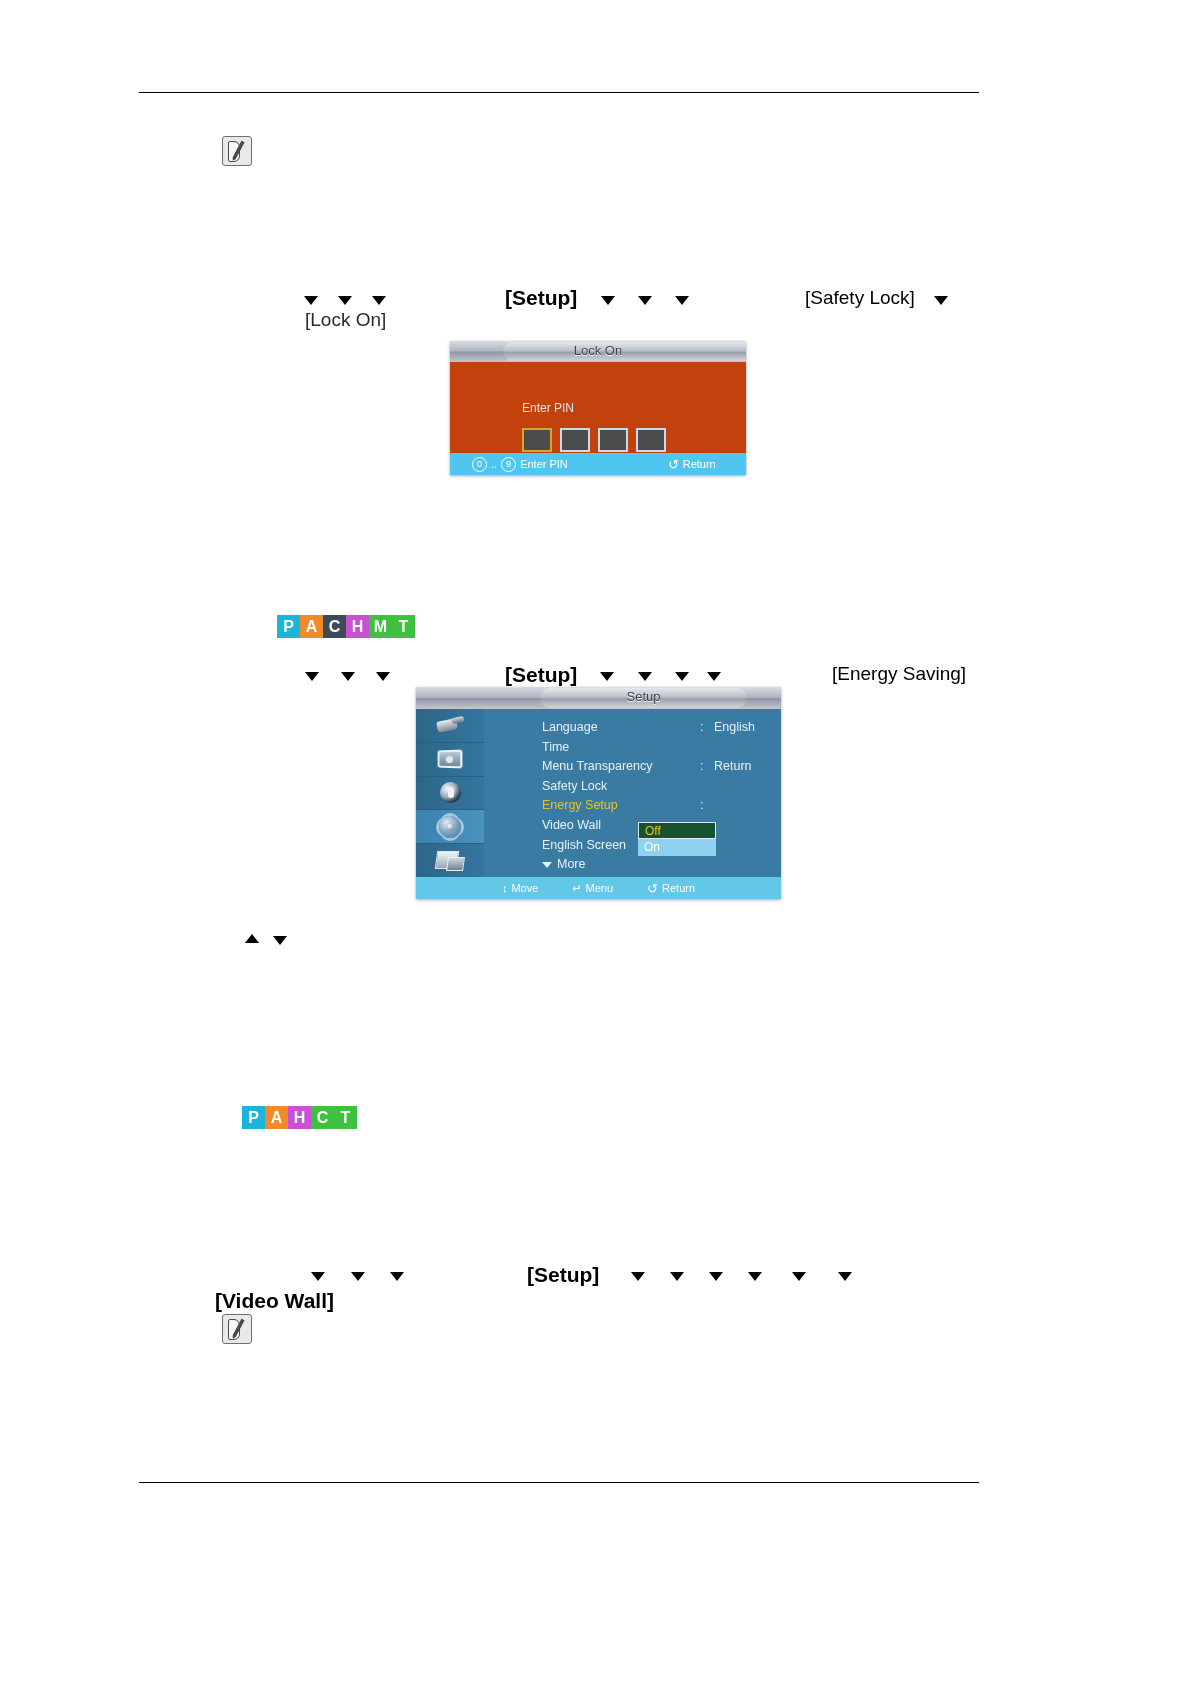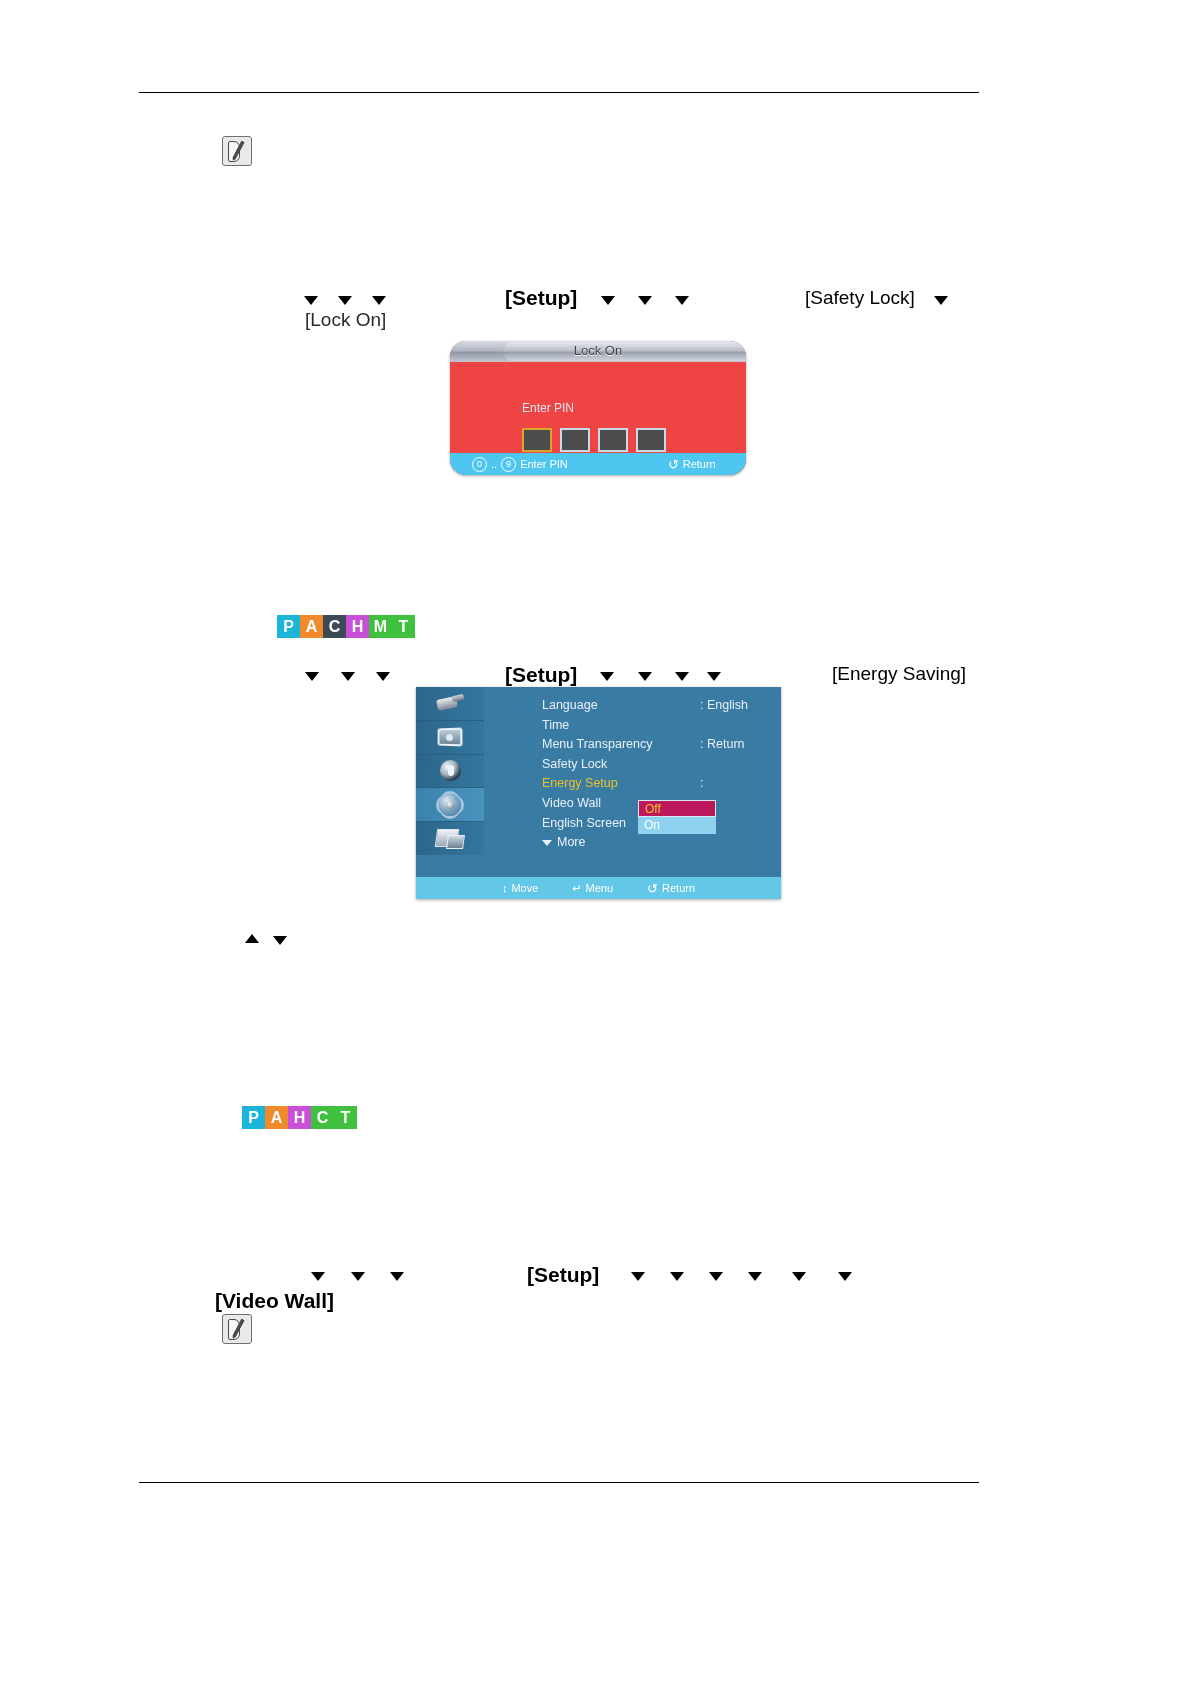--- a/index.html
+++ b/index.html
@@ -105,24 +105,23 @@
     line-height: 1;
   }
 
   
   .osd-lock {
     position: absolute;
     left: 450px;
     top: 341px;
     width: 296px;
     height: 134px;
-    background: #ef4444;
+    background: #c2410c;
     box-shadow: 0 1px 3px rgba(0,0,0,.35);
     overflow: hidden;
-    border-radius: 16px;
   }
   .osd-titlebar {
     position: relative;
     height: 21px;
     background: linear-gradient(to bottom, #d8dce3 0%, #aeb4c0 48%, #8e95a4 52%, #c3c8d1 100%);
   }
   .osd-titlebar .pill {
     position: absolute;
     left: 53px;
     right: 0px;
@@ -238,21 +237,21 @@
   .menu-row {
     position: relative;
     height: 19.6px;
     font-size: 12.5px;
     color: #e8f1f8;
     font-family: "Liberation Sans", sans-serif;
     line-height: 19.6px;
   }
   .menu-row .nm { position: absolute; left: 58px; }
   .menu-row .sep { position: absolute; left: 216px; }
-  .menu-row .vl  { position: absolute; left: 223px; }
+  .menu-row .vl  { position: absolute; left: 230px; }
   .menu-row.hl .nm { color: #e8c32c; }
   .menu-row .more-arrow {
     position: absolute;
     left: 58px;
     top: 7px;
     width: 0; height: 0;
     border-left: 5px solid transparent;
     border-right: 5px solid transparent;
     border-top: 6px solid #e8f1f8;
   }
@@ -266,21 +265,21 @@
     z-index: 5;
   }
   .dd-opt {
     height: 17px;
     line-height: 17px;
     font-size: 12px;
     padding-left: 6px;
     box-sizing: border-box;
     font-family: "Liberation Sans", sans-serif;
   }
-  .dd-opt.off { background: #be185d; color: #e8c32c; border: 1px solid #dbe9f3; }
+  .dd-opt.off { background: #14532d; color: #e8c32c; border: 1px solid #dbe9f3; }
   .dd-opt.on  { background: #8ed2ef; color: #ffffff; }
 
   .osd-setup .osd-footer {
     background: #63c8e8;
     justify-content: center;
     gap: 34px;
   }
   .osd-setup .osd-footer .k-mv {
     display: inline-block;
     font-size: 11px;
@@ -439,20 +438,24 @@
   <div class="label-txt label-bold" style="left:505px; top:663px;">[Setup]</div>
 
   <div class="arrow down" style="left:600px; top:672px;"></div>
   <div class="arrow down" style="left:638px; top:672px;"></div>
   <div class="arrow down" style="left:675px; top:672px;"></div>
   <div class="arrow down" style="left:707px; top:672px;"></div>
 
   <div class="label-txt label-plain" style="left:832px; top:663px;">[Energy Saving]</div>
 
   <div class="osd-setup">
+    <div class="osd-titlebar">
+      <div class="pill"></div>
+      <div class="ttl">Setup</div>
+    </div>
 
     <div class="setup-body">
       <div class="icon-rail">
         <div class="rail-cell">
           <span class="ico ico-input"></span>
         </div>
         <div class="rail-cell">
           <span class="ico ico-picture"></span>
         </div>
         <div class="rail-cell">

